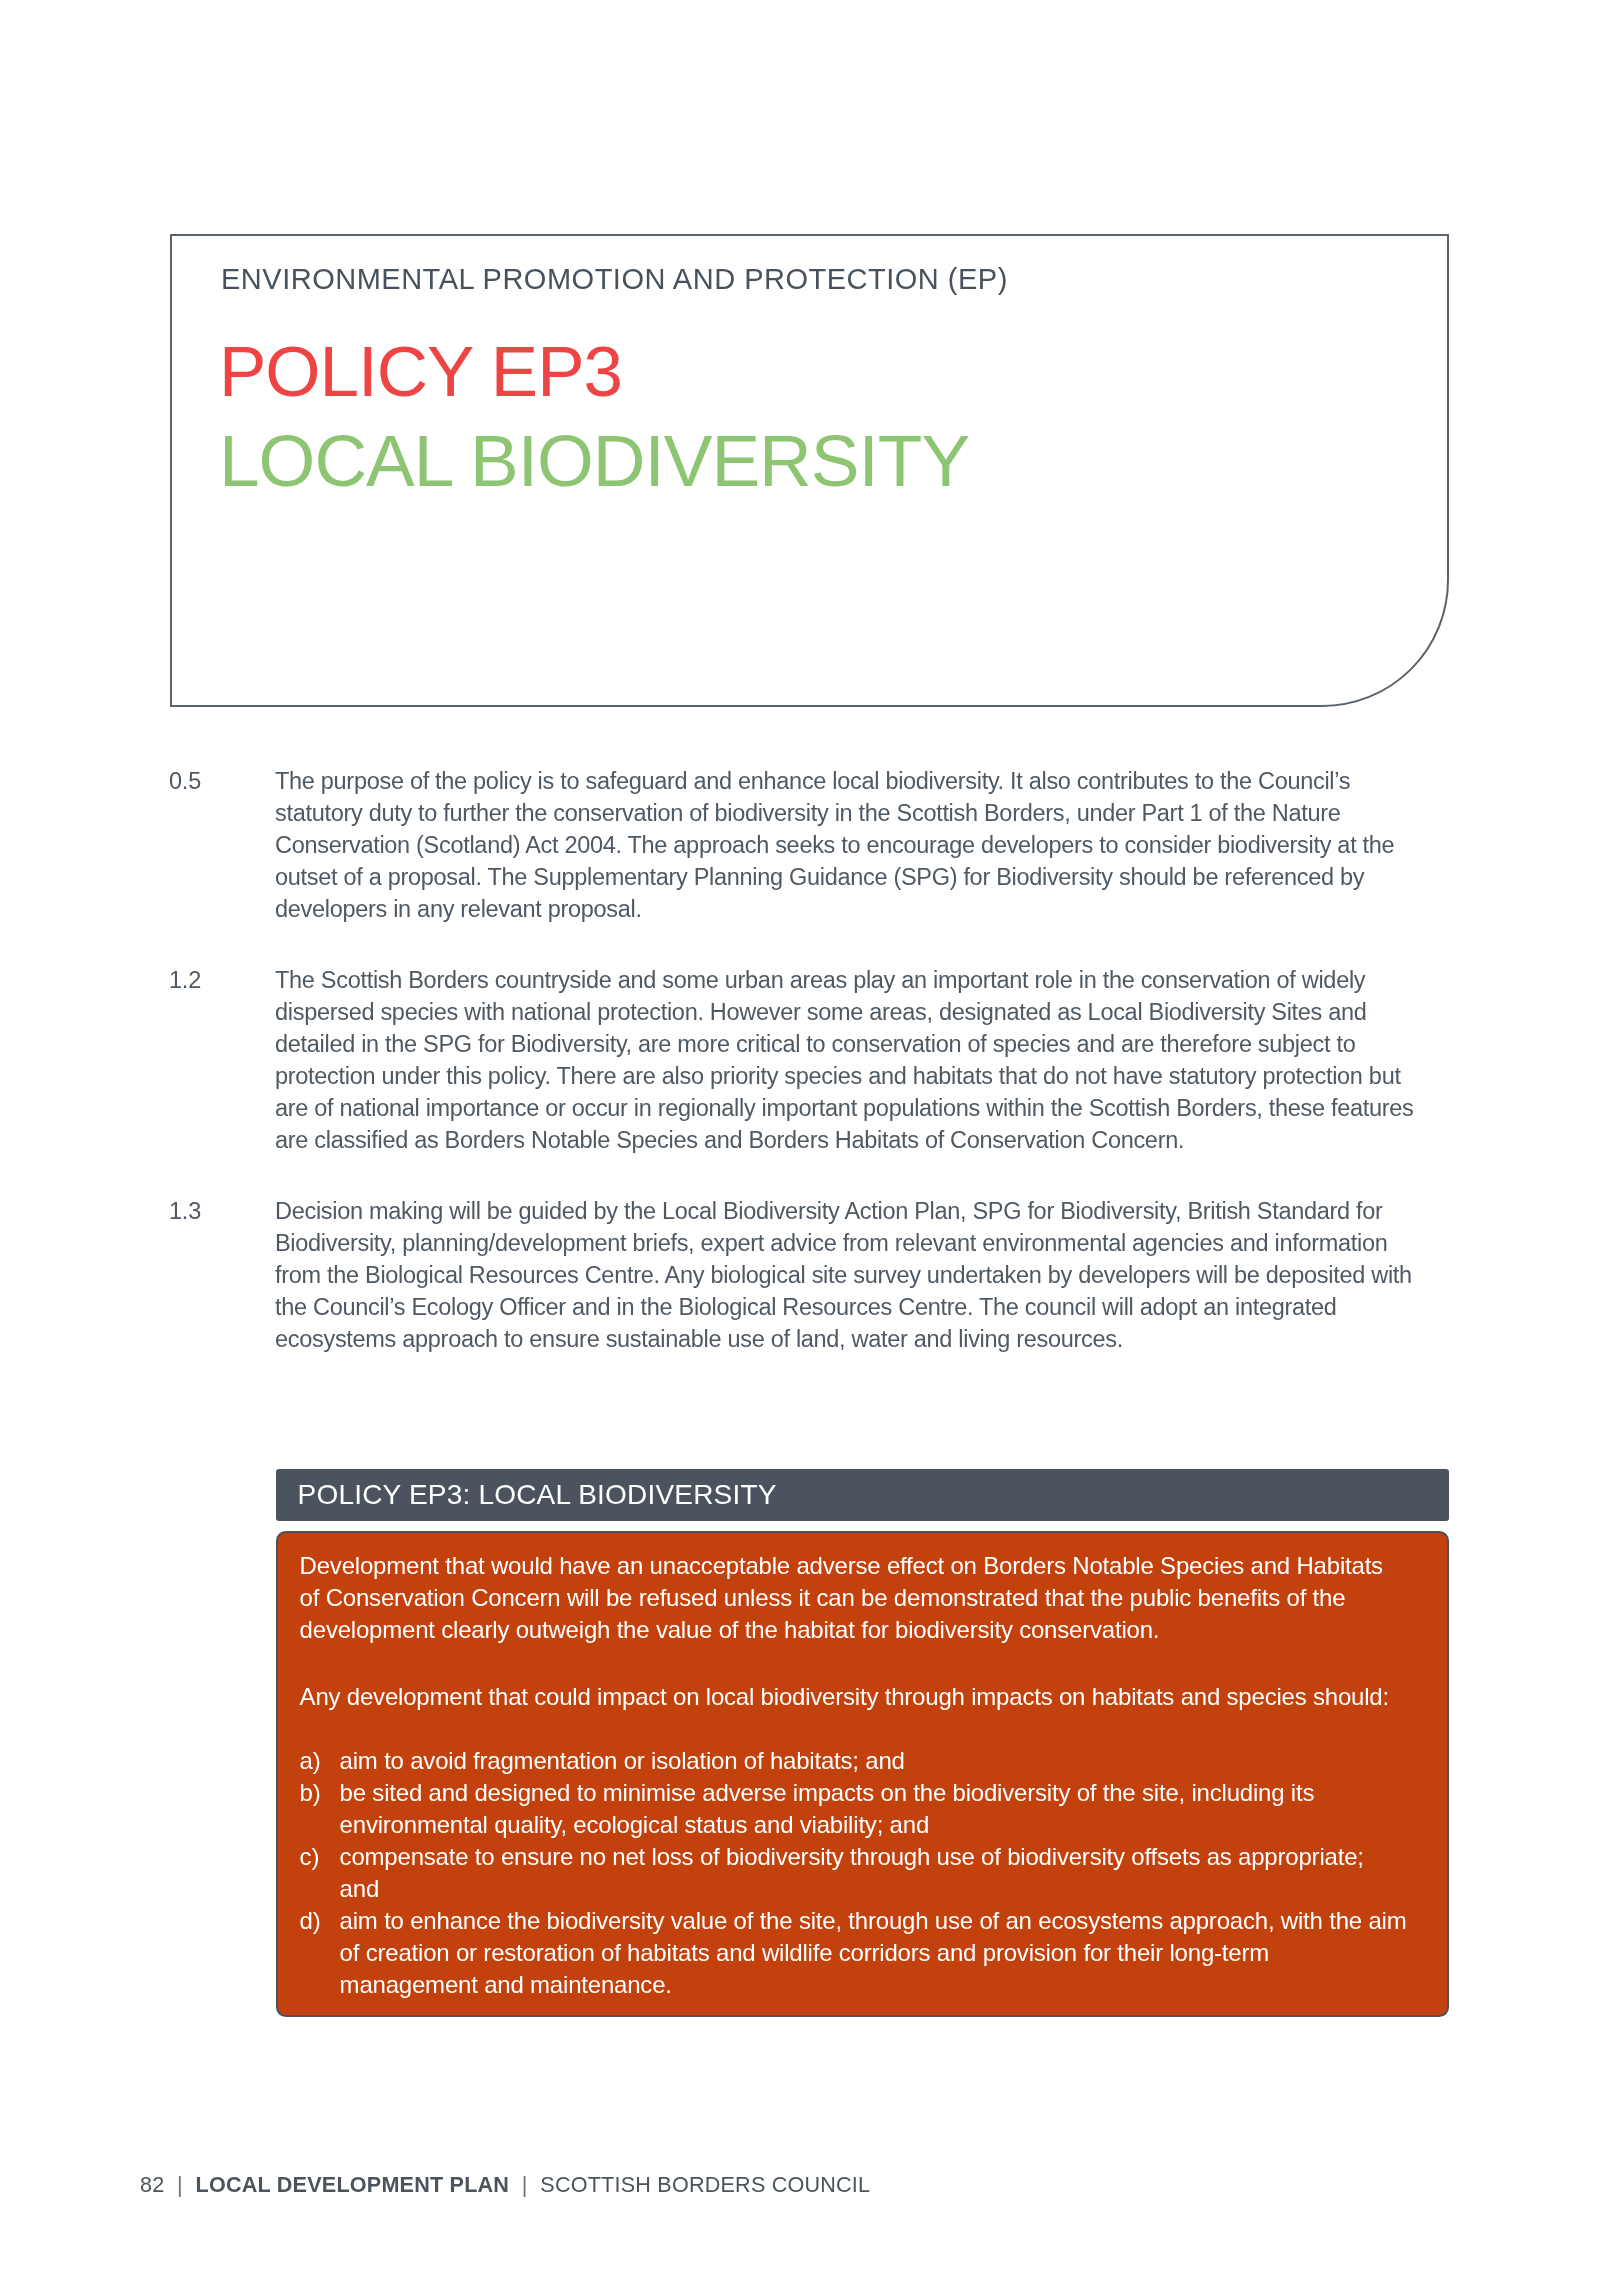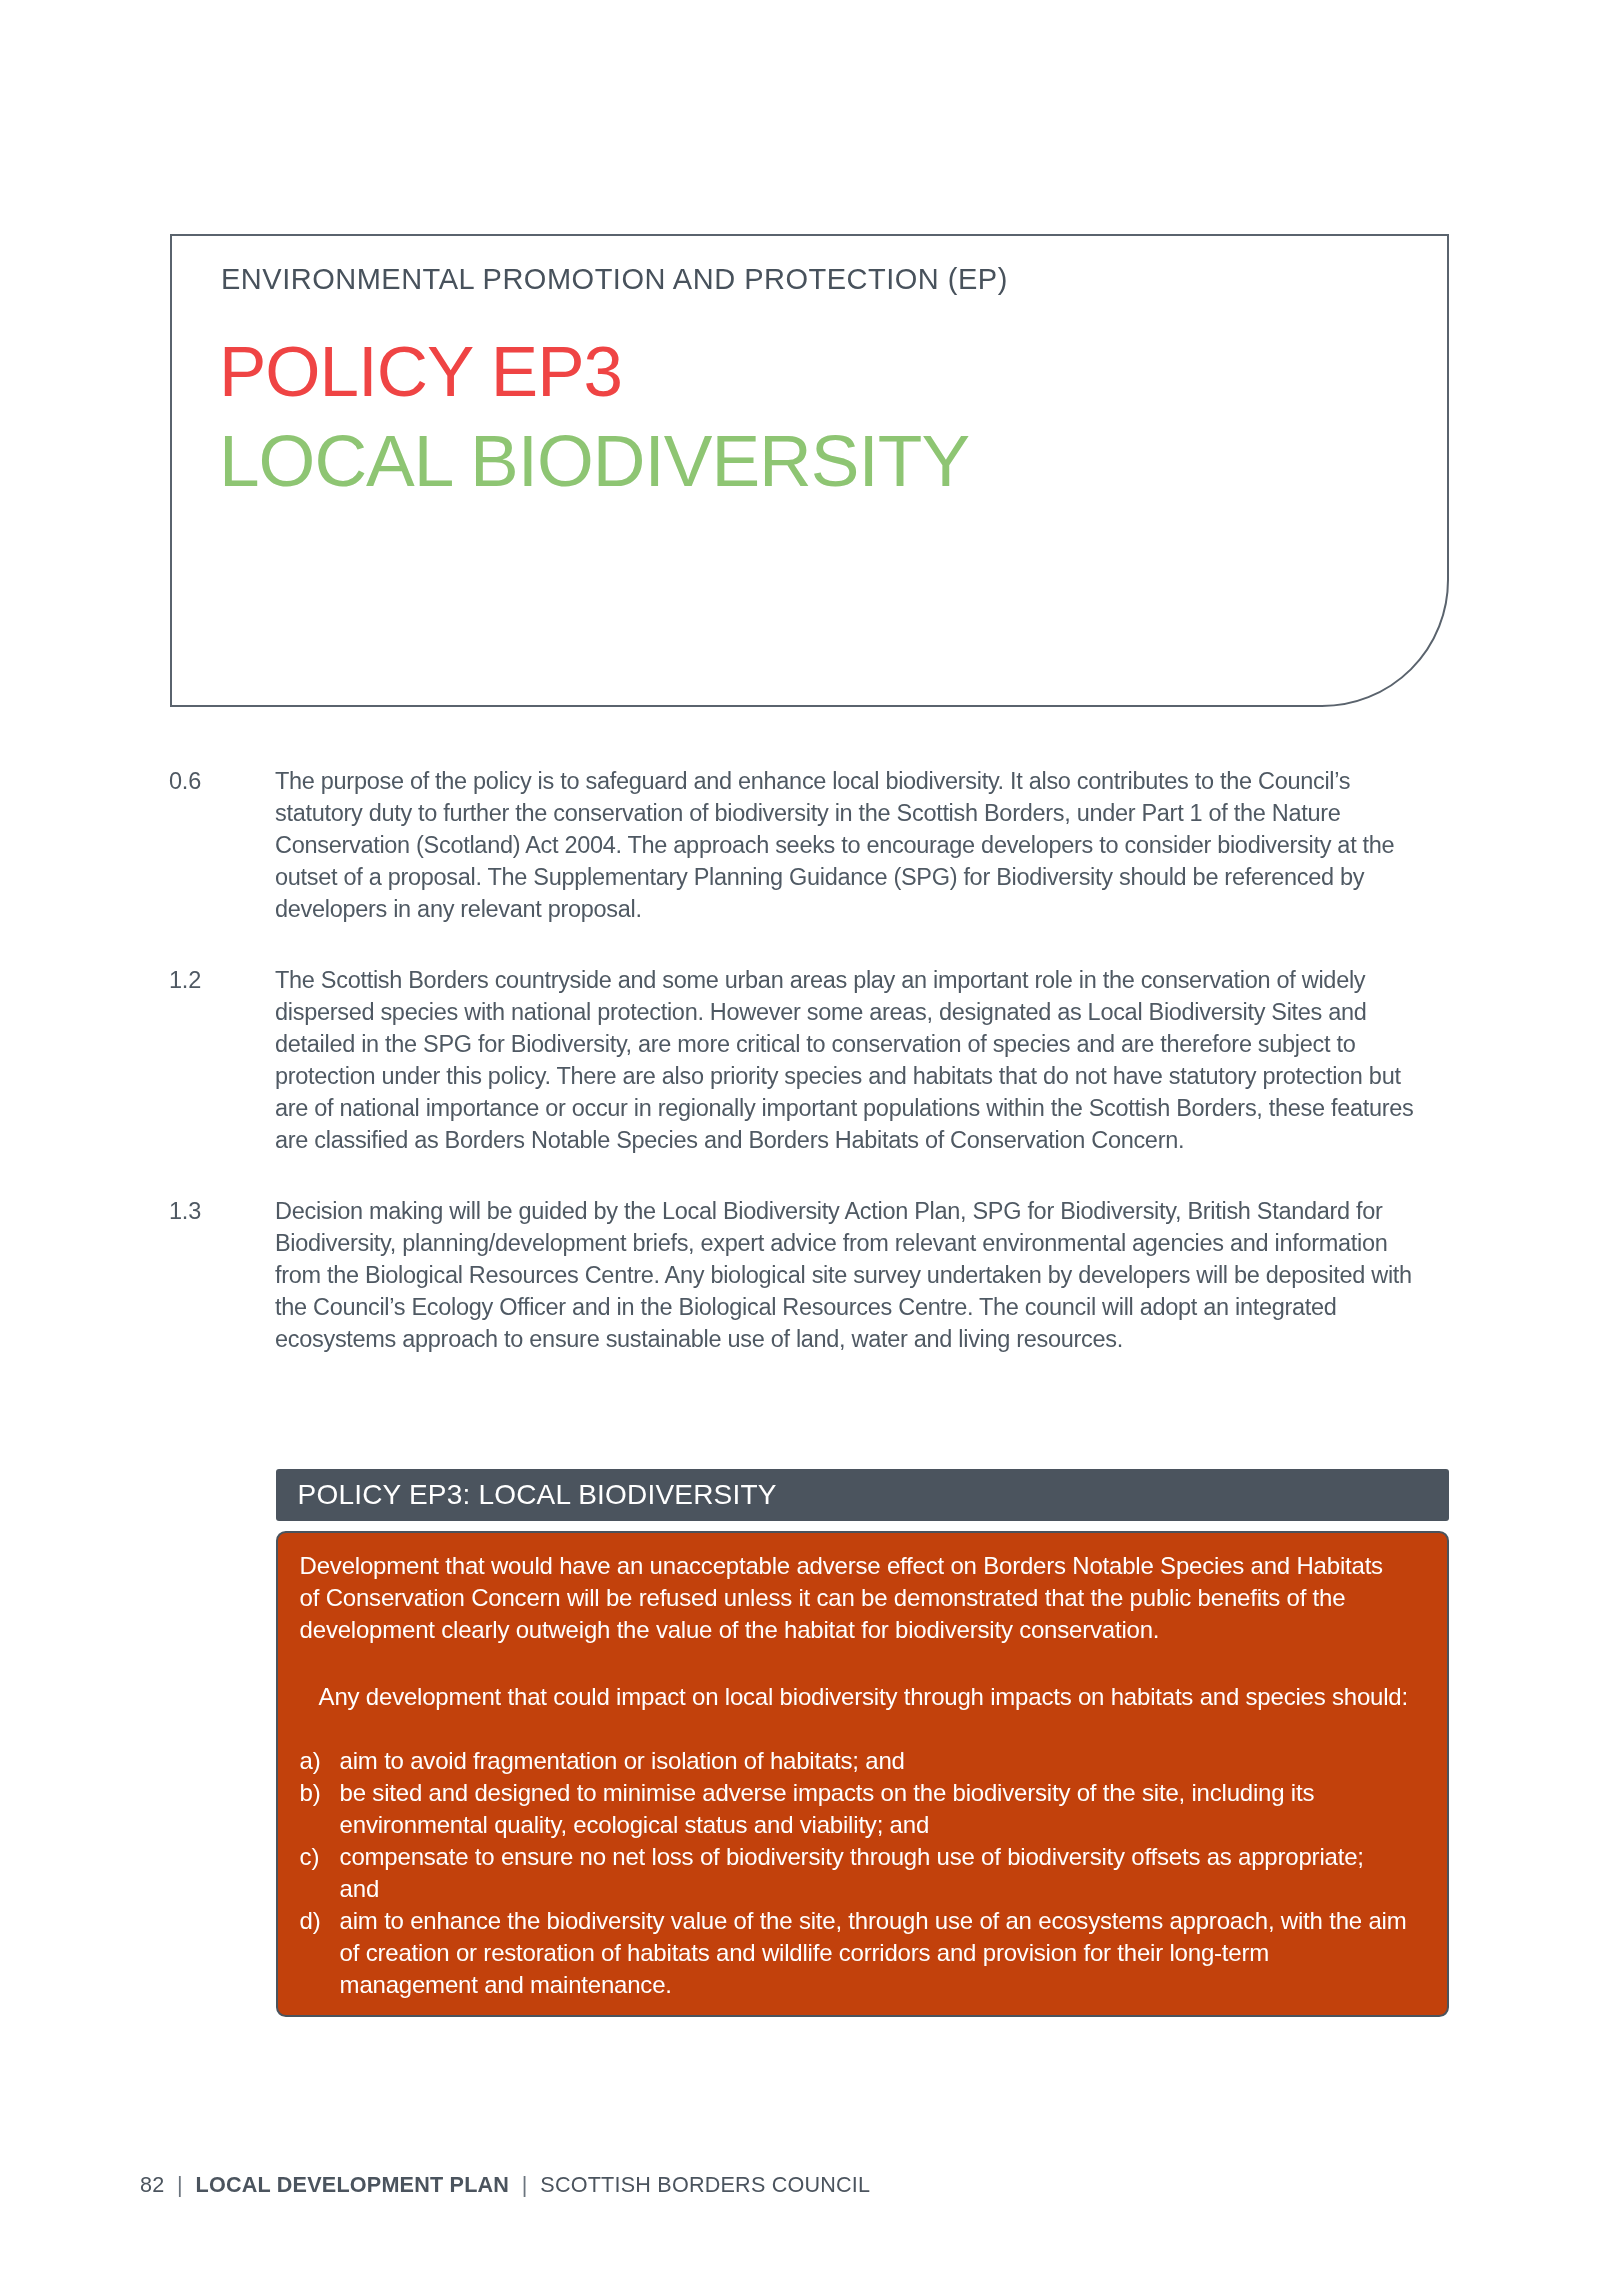--- a/index.html
+++ b/index.html
@@ -81,21 +81,21 @@
     padding:16.7px 39px 14.7px 21.6px;
     color:#ffffff;
   }
   .policy-box p{
     margin:0;
     font-size:24px;line-height:32px;
     letter-spacing:-0.2px;
     font-weight:400;
   }
   .box-intro{margin-bottom:35px !important;}
-  .box-lead{margin-bottom:32px !important;text-align:right;}
+  .box-lead{margin-bottom:32px !important;}
   .box-item{display:flex;}
   .item-label{
     flex:none;width:40px;
     font-size:24px;line-height:32px;letter-spacing:-0.2px;
   }
   .item-text{
     flex:1;
     font-size:24px;line-height:32px;letter-spacing:-0.2px;
   }
 
@@ -118,21 +118,21 @@
 <div class="page">
 
   <div class="header-box">
     <div class="eyebrow">ENVIRONMENTAL PROMOTION AND PROTECTION (EP)</div>
     <div class="policy-number">POLICY EP3</div>
     <div class="policy-title">LOCAL BIODIVERSITY</div>
   </div>
 
   <div class="content">
     <div class="para">
-      <div class="pnum">0.6</div>
+      <div class="pnum">0.5</div>
       <div class="ptext">The purpose of the policy is to safeguard and enhance local biodiversity. It also contributes to the Council’s statutory duty to further the conservation of biodiversity in the Scottish Borders, under Part 1 of the Nature Conservation (Scotland) Act 2004. The approach seeks to encourage developers to consider biodiversity at the outset of a proposal. The Supplementary Planning Guidance (SPG) for Biodiversity should be referenced by developers in any relevant proposal.</div>
     </div>
     <div class="para">
       <div class="pnum">1.2</div>
       <div class="ptext">The Scottish Borders countryside and some urban areas play an important role in the conservation of widely dispersed species with national protection. However some areas, designated as Local Biodiversity Sites and detailed in the SPG for Biodiversity, are more critical to conservation of species and are therefore subject to protection under this policy. There are also priority species and habitats that do not have statutory protection but are of national importance or occur in regionally important populations within the Scottish Borders, these features are classified as Borders Notable Species and Borders Habitats of Conservation Concern.</div>
     </div>
     <div class="para">
       <div class="pnum">1.3</div>
       <div class="ptext">Decision making will be guided by the Local Biodiversity Action Plan, SPG for Biodiversity, British Standard for Biodiversity, planning/development briefs, expert advice from relevant environmental agencies and information from the Biological Resources Centre. Any biological site survey undertaken by developers will be deposited with the Council’s Ecology Officer and in the Biological Resources Centre. The council will adopt an integrated ecosystems approach to ensure sustainable use of land, water and living resources.</div>
     </div>

